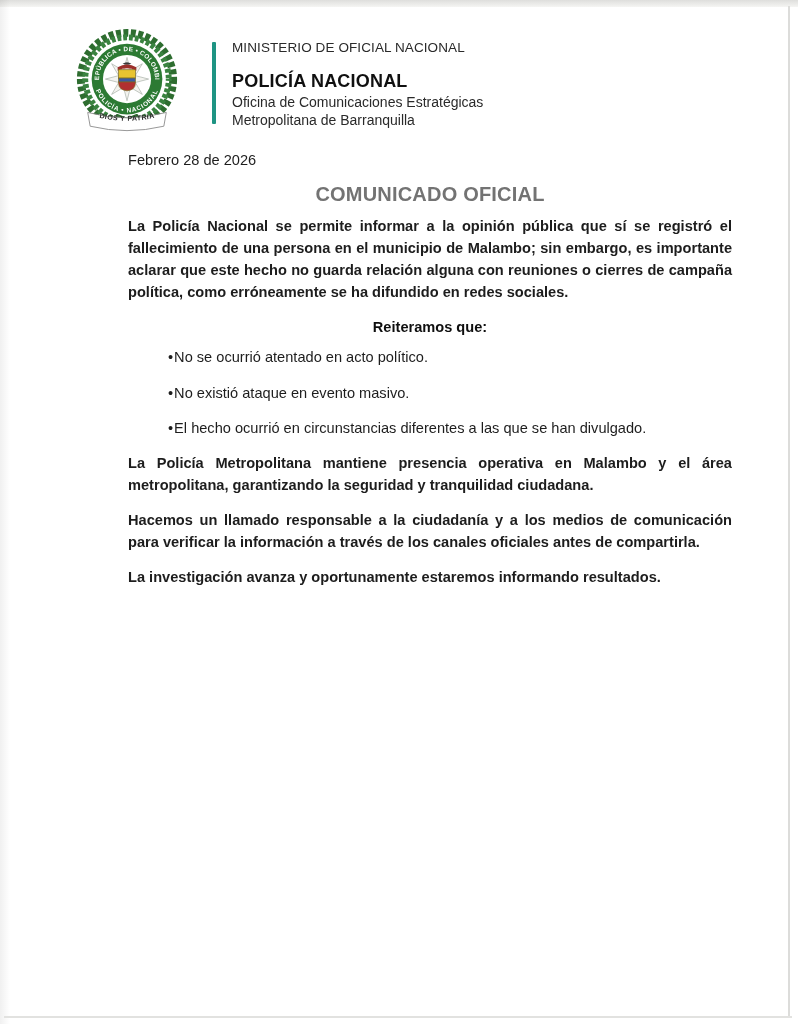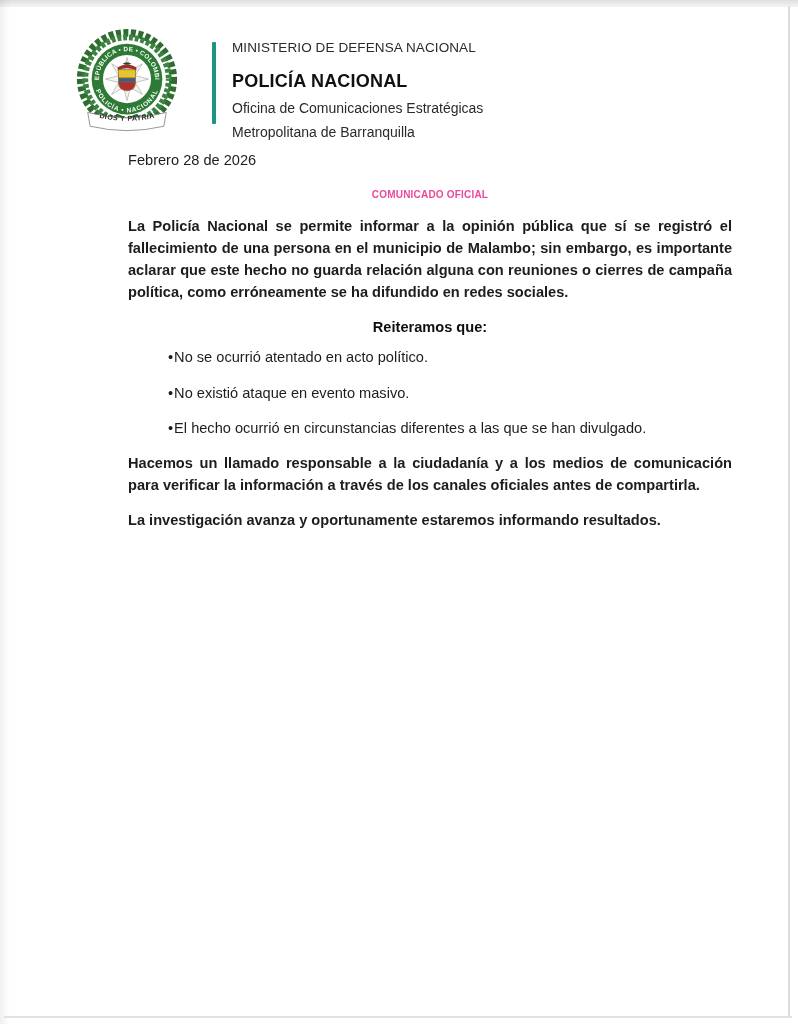--- a/index.html
+++ b/index.html
@@ -18,28 +18,28 @@
   .edge-right  { position:absolute; top:6px; bottom:8px; left:788px; width:2px; background:#dcdcda; }
   .edge-bottom { position:absolute; left:4px; right:6px; top:1016px; height:2px; background:#e2e2e0; }
 
   
   .letterhead { position:absolute; left:68px; top:28px; display:flex; align-items:flex-start; }
   .emblem { width:118px; height:110px; display:block; }
   .vbar { width:4px; height:82px; background:#1e9483; margin:14px 0 0 26px; border-radius:1px; }
   .htext { margin:12px 0 0 16px; color:#2a2a2a; }
   .h-ministry    { font-size:13.5px; letter-spacing:.1px; }
   .h-institution { font-size:18px; font-weight:bold; letter-spacing:.2px; margin-top:16px; color:#101010; }
-  .h-office, .h-unit { font-size:14px; margin-top:8px; }
+  .h-office, .h-unit { font-size:14px; margin-top:2px; }
 
   
   .doc { position:absolute; left:128px; top:150px; width:604px;
          color:#1d1d1d; font-size:14.6px; line-height:21.7px; }
   .date  { margin:0 0 12px 0; }
-  .title { font-size:10px; font-weight:bold; text-align:center;
-           letter-spacing:.2px; color:#ec4899; margin:0 0 11px 0; }
+  .title { font-size:20px; font-weight:bold; text-align:center;
+           letter-spacing:.2px; color:#737373; margin:0 0 11px 0; }
   p.body { margin:0 0 13.5px 0; text-align:justify;font-weight:bold; }
   .heading { font-weight:bold; margin:2px 0 9px 0; color:#0f0f0f;text-align:center; }
   .bullet { padding-left:40px; margin:0 0 13.5px 0; }
   .bullet .marker { margin-right:1px; }
   p.last { margin-bottom:17px; }
 </style>
 </head>
 <body>
 
 <div class="edge-top"></div>
@@ -89,21 +89,21 @@
       <path d="M20,86 Q60,97 100,86 L97.5,100 Q60,109 22.5,100 Z" fill="#ffffff" stroke="#8a8a8a" stroke-width="0.9"></path>
       <text font-size="7.2" font-weight="bold" fill="#2e2e2e" text-anchor="middle" letter-spacing="0.4" font-family="Liberation Sans, sans-serif">
         <textPath href="#arcBanner" startOffset="50%">DIOS Y PATRIA</textPath>
       </text>
     </g>
   </svg>
 
   <div class="vbar"></div>
 
   <div class="htext">
-    <div class="h-ministry">MINISTERIO DE DEFENSA NACIONAL</div>
+    <div class="h-ministry">MINISTERIO DE OFICIAL NACIONAL</div>
     <div class="h-institution">POLICÍA NACIONAL</div>
     <div class="h-office">Oficina de Comunicaciones Estratégicas</div>
     <div class="h-unit">Metropolitana de Barranquilla</div>
   </div>
 </header>
 
 <main class="doc">
   <p class="date">Febrero 28 de 2026</p>
 
   <h1 class="title">COMUNICADO OFICIAL</h1>
@@ -117,15 +117,16 @@
       <span class="marker">•</span><span>No se ocurrió atentado en acto político.</span>
     </div>
     <div class="bullet">
       <span class="marker">•</span><span>No existió ataque en evento masivo.</span>
     </div>
     <div class="bullet">
       <span class="marker">•</span><span>El hecho ocurrió en circunstancias diferentes a las que se han divulgado.</span>
     </div>
   </div>
 
+  <p class="body">La Policía Metropolitana mantiene presencia operativa en Malambo y el área metropolitana, garantizando la seguridad y tranquilidad ciudadana.</p>
   <p class="body">Hacemos un llamado responsable a la ciudadanía y a los medios de comunicación para verificar la información a través de los canales oficiales antes de compartirla.</p>
   <p class="body last">La investigación avanza y oportunamente estaremos informando resultados.</p>
 </main>
 
 </body></html>

